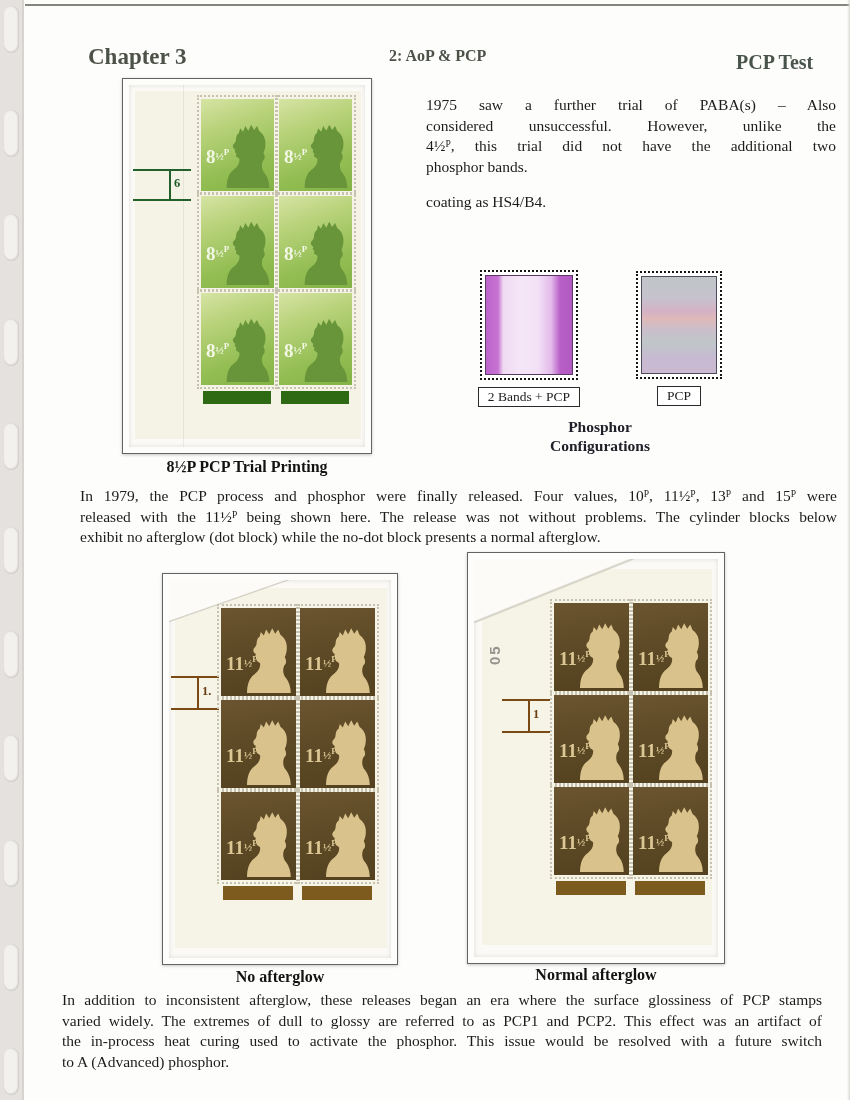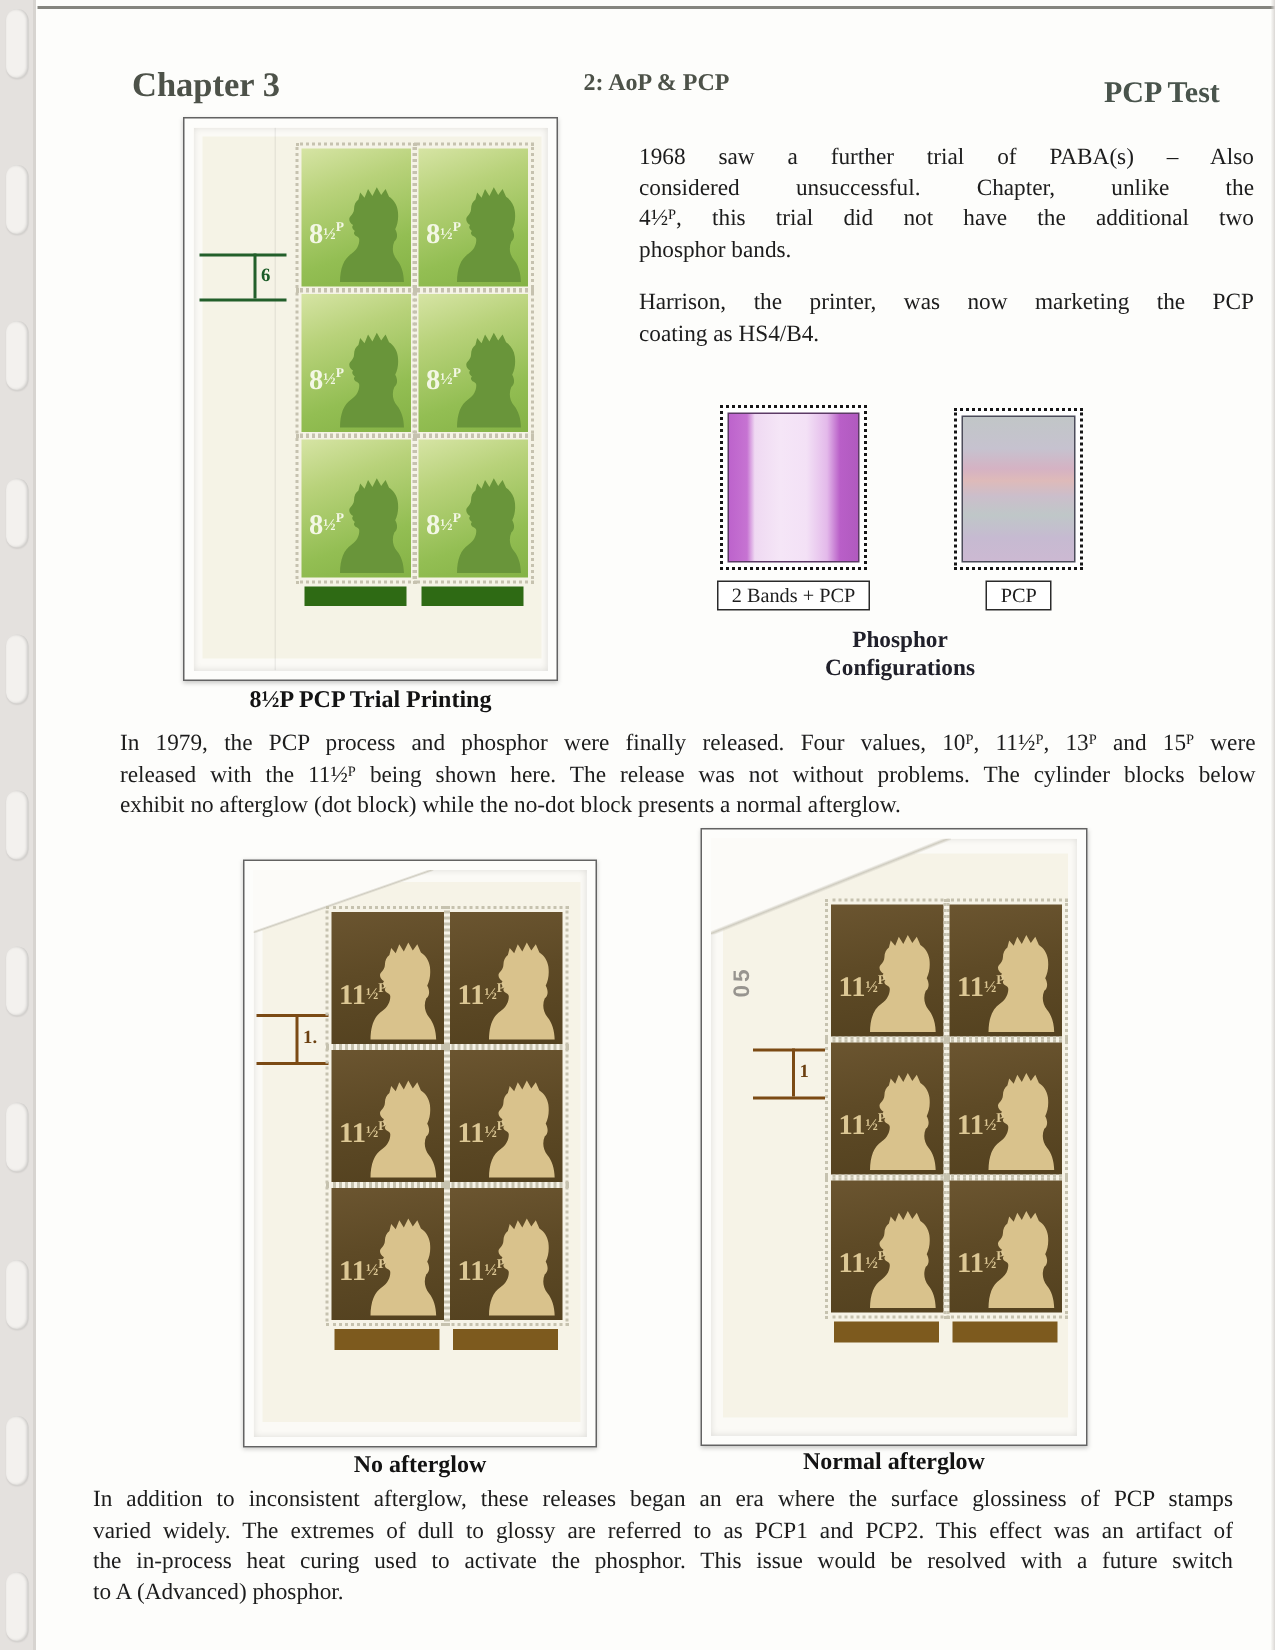--- a/index.html
+++ b/index.html
@@ -60,21 +60,21 @@
   .cyl .num{position:absolute;font-weight:bold;font-size:12.5px;line-height:1;}
   .cyl-green .line,.cyl-green .vert{background:#225f2a;}
   .cyl-green .num{color:#1c5c28;}
   .cyl-brown .line,.cyl-brown .vert{background:#7b4a14;}
   .cyl-brown .num{color:#6b3f10;}
   .sheet-num{position:absolute;font-family:"Liberation Sans","DejaVu Sans",sans-serif;
              font-weight:bold;font-size:15px;color:#97948f;letter-spacing:2px;
              transform:rotate(-90deg);transform-origin:left top;}
   
   .phosphor{position:absolute;left:468px;top:270px;width:264px;}
-  .phos-row{display:flex;justify-content:center;align-items:flex-end;gap:56px;}
+  .phos-row{display:flex;justify-content:center;align-items:center;gap:56px;}
   .phos-col{display:flex;flex-direction:column;align-items:center;}
   .phos{border:2px dotted #161616;background:#fff;padding:3px;box-sizing:border-box;}
   .phos-in{width:100%;height:100%;box-sizing:border-box;}
   .phos-bands{width:98px;height:110px;}
   .phos-bands .phos-in{border:1px solid #5c3a66;
     background:linear-gradient(90deg,#bd63cc 0%,#c673d2 14%,#efd9f2 20%,#f5e6f7 40%,#f3e1f6 60%,#e3b9ea 76%,#b95fc8 86%,#b05abf 100%);}
   .phos-pcp{width:86px;height:108px;}
   .phos-pcp .phos-in{border:1px solid #4c4c5a;
     background:linear-gradient(180deg,#c1c6c7 0%,#c6c2cf 22%,#d5b2c3 36%,#debab9 44%,#cbbecb 55%,#bfc7c8 68%,#c6bad1 84%,#ccb9d2 100%);}
   .phos-label{margin-top:7px;border:1.5px solid #2a2a2a;background:#fff;
@@ -179,27 +179,26 @@
           </div>
         </div>
         </div>
       <div class="bar green" style="left:74px;top:306px;width:68px;"></div>
       <div class="bar green" style="left:152px;top:306px;width:68px;"></div>
     </div>
   </div>
   <div class="caption" style="left:122px;top:458px;width:250px;">8½P PCP Trial Printing</div>
 
   <div class="para" style="left:426px;top:95px;width:410px;">
-    <div class="jline">1968 saw a further trial of PABA(s) – Also</div>
-    <div class="jline">considered unsuccessful. Chapter, unlike the</div>
+    <div class="jline">1975 saw a further trial of PABA(s) – Also</div>
+    <div class="jline">considered unsuccessful. However, unlike the</div>
     <div class="jline"><span>4½</span><span class="sup">P</span><span>, this trial did not have the additional two</span></div>
     <div class="jline last">phosphor bands.</div>
   </div>
   <div class="para" style="left:426px;top:192px;width:410px;">
-    <div class="jline">Harrison, the printer, was now marketing the PCP</div>
     <div class="jline last">coating as HS4/B4.</div>
   </div>
 
   <div class="phosphor">
     <div class="phos-row">
       <div class="phos-col">
         <div class="phos phos-bands">
             <div class="phos-in"></div>
           </div>
         <div class="phos-label">2 Bands + PCP</div>

